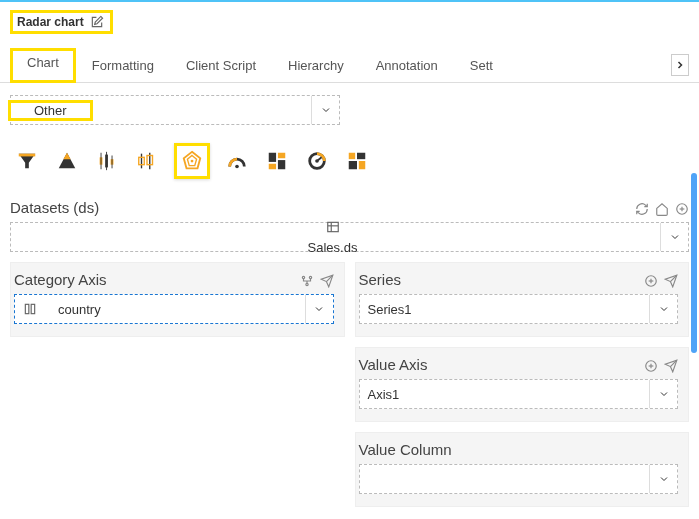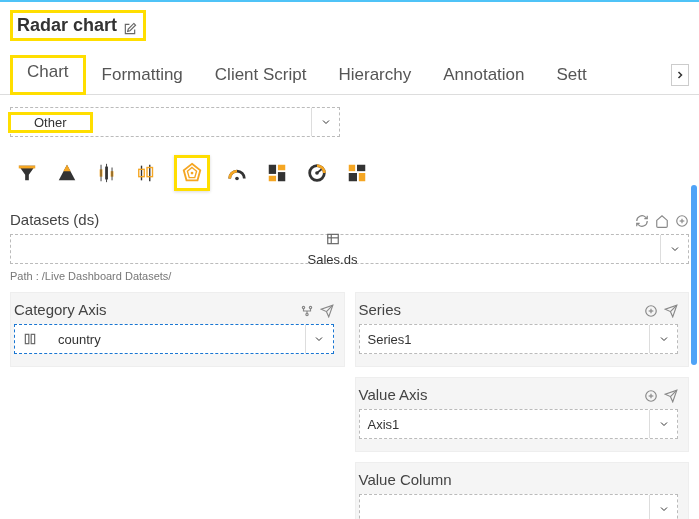--- a/index.html
+++ b/index.html
@@ -11,39 +11,39 @@
     width: 699px;
     height: 519px;
     overflow: hidden;
     border-top: 2px solid #4fc3f7;
   }
   .header {
     padding: 8px 10px 0 10px;
   }
   .title-wrap {
     display: inline-flex;
-    align-items: flex-end;
+    align-items: flex-start;
     gap: 6px;
     padding: 2px 6px 2px 4px;
     border: 3px solid #ffde00;
     font-weight: 600;
-    font-size: 18px;
+    font-size: 12px;
   }
   .edit-icon { width: 14px; height: 14px; color: #666; }
   .tabs {
     display: flex;
     align-items: center;
     margin-top: 14px;
     border-bottom: 1px solid #ddd;
     padding: 0 10px;
     position: relative;
   }
   .tab {
     padding: 8px 16px;
-    font-size: 17px;
+    font-size: 13px;
     color: #555;
     cursor: pointer;
     white-space: nowrap;
   }
   .tab.active-wrap {
     border: 3px solid #ffde00;
     padding: 4px 12px;
     margin-bottom: -1px;
   }
   .tab-scroll {
@@ -300,21 +300,20 @@
             <line x1="9" y1="4" x2="9" y2="20"></line>
           </svg>
         <span>Sales.ds</span>
       </span>
       <span class="dd-btn">
           <svg class="chev" viewBox="0 0 24 24" fill="none" stroke="#333" stroke-width="2">
             <polyline points="6 9 12 15 18 9"></polyline>
           </svg>
         </span>
     </div>
-    <div class="path-line">Path : /Live Dashboard Datasets/</div>
   </div>
 
   <div class="two-col">
     <div class="col">
       <div class="panel">
         <div class="sec-head">
           <span class="label">Category Axis</span>
           <span class="sec-icons">
             <svg viewBox="0 0 24 24" fill="none" stroke="currentColor" stroke-width="2">
                 <circle cx="6" cy="6" r="2"></circle>

